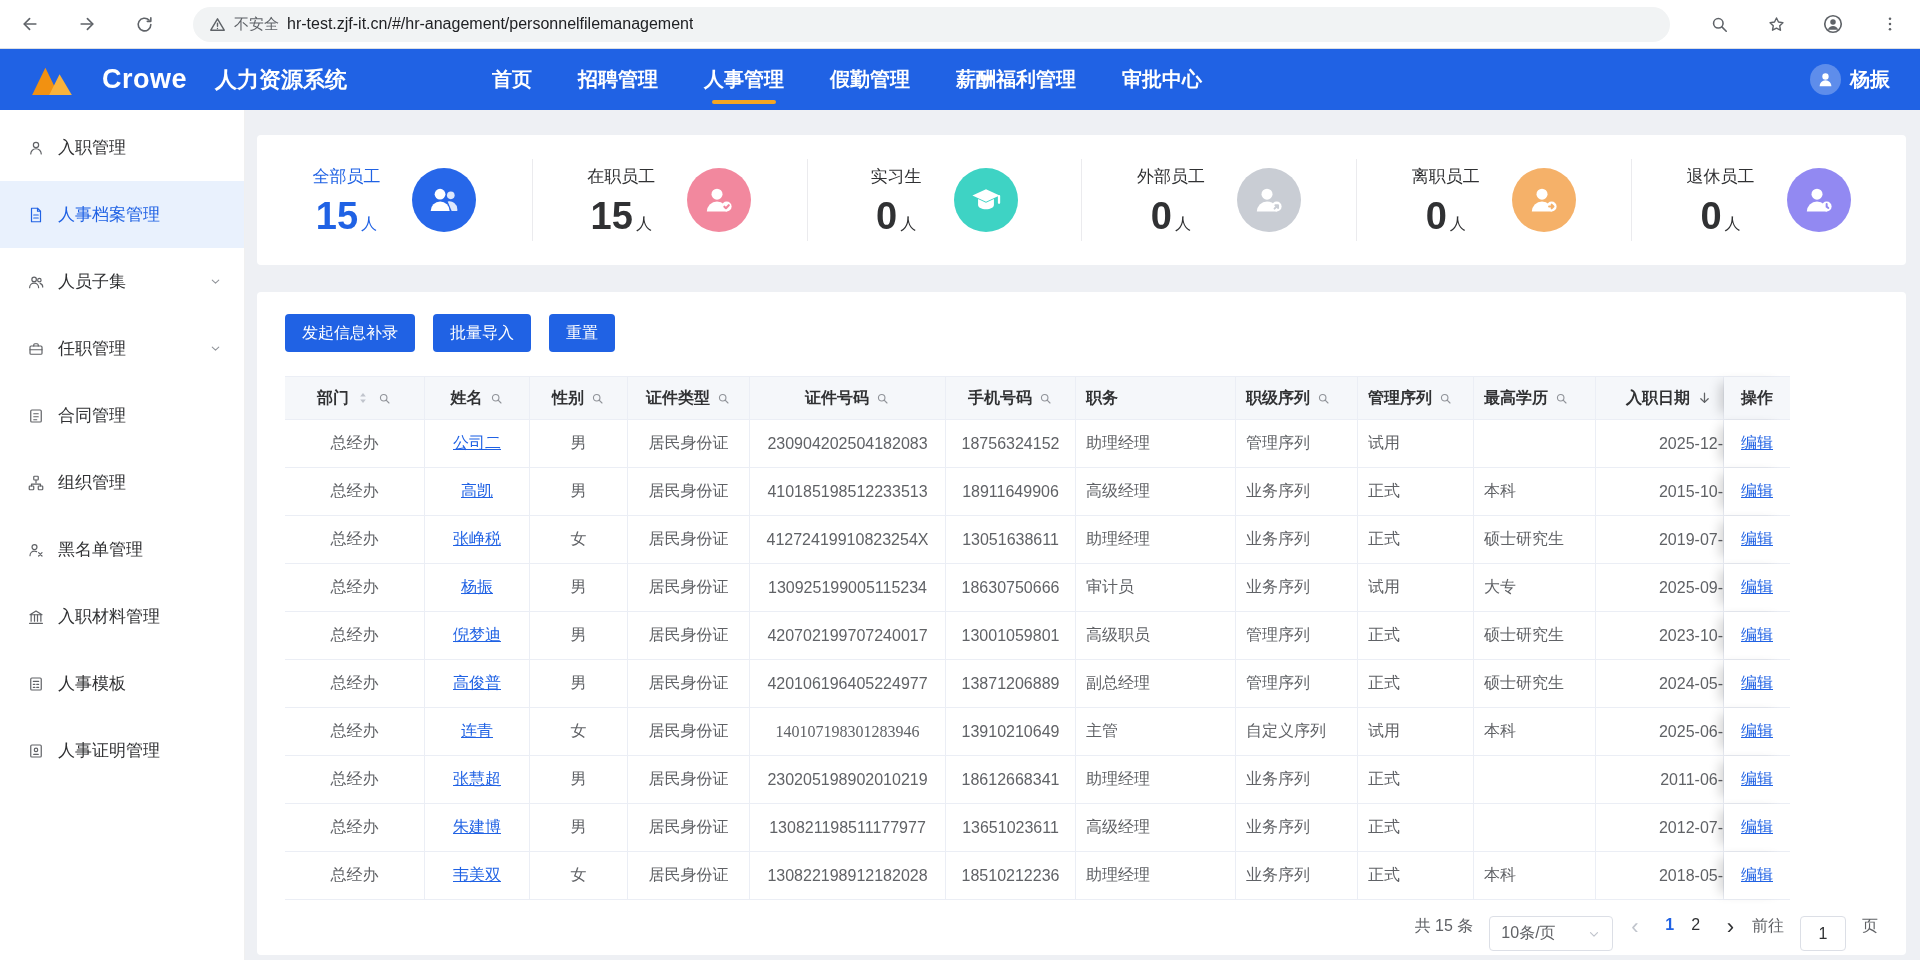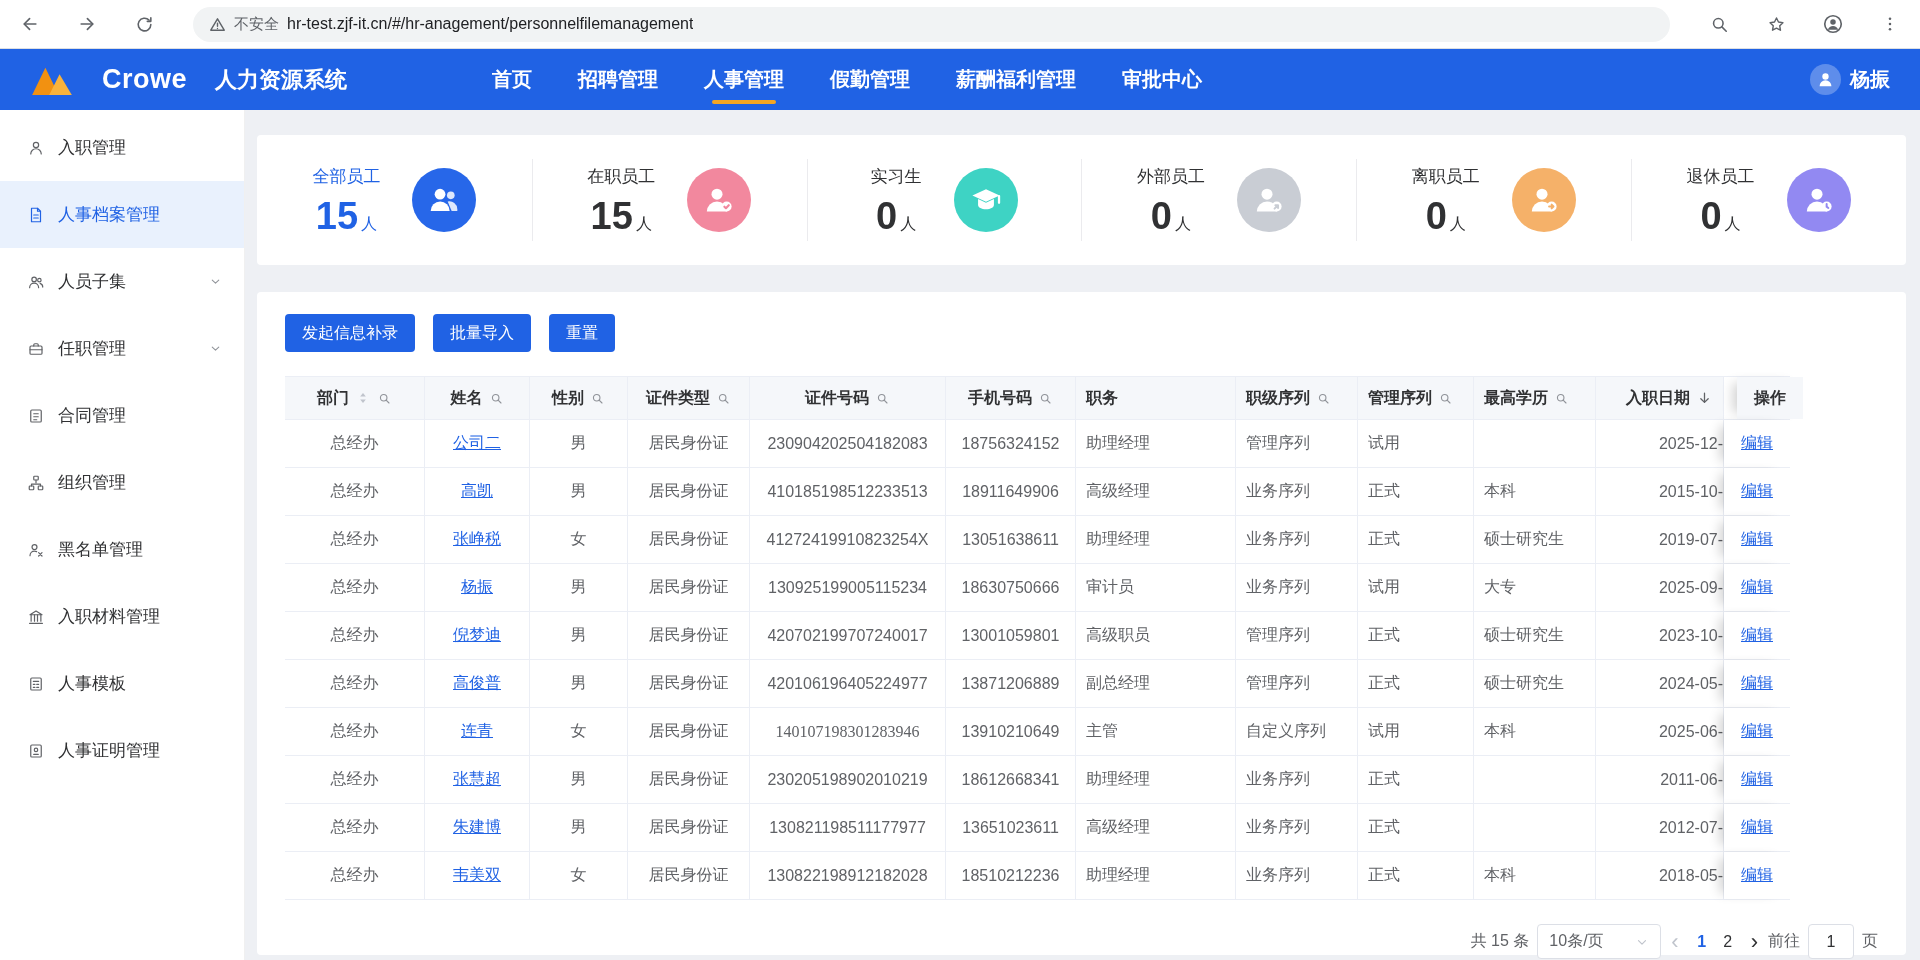--- a/index.html
+++ b/index.html
@@ -56,25 +56,25 @@
   
   .tbl { width:1505px; border-top:1px solid #ebeef5; font-size:16px; color:#606266; }
   .tr { display:flex; background:#fff; border-bottom:1px solid #ebeef5; }
   .td { height:47px; display:flex; align-items:center; padding:0 10px; border-right:1px solid #ebeef5; white-space:nowrap; overflow:hidden; flex:0 0 auto; }
   .tr.head .td { height:42px; background:#f5f7fa; color:#303133; font-weight:bold; gap:6px; }
   .al-c { justify-content:center; }
   .al-l { justify-content:flex-start; }
   .al-r { justify-content:flex-end; padding-right:0; }
   .link { color:var(--accent); text-decoration:underline; cursor:pointer; }
   .fixed-col { position:relative; z-index:1; box-shadow:-10px 0 12px -6px rgba(0,0,0,.18); border-right:none; background:#fff; justify-content:center; }
-  .tr.head .fixed-col { background:#f5f7fa;margin-left:13px; }
+  .tr.head .fixed-col { background:#f5f7fa; }
   .hdr-ico { display:flex; color:#909399; }
 
   
-  .pager { display:flex; align-items:center; justify-content:flex-end; gap:8px; margin-top:24px; font-size:16px; color:#606266; }
+  .pager { display:flex; align-items:flex-start; justify-content:flex-end; gap:16px; margin-top:16px; font-size:16px; color:#606266; }
   .page-size { width:124px; height:35px; border:1px solid #dcdfe6; border-radius:4px; display:flex; align-items:center; justify-content:space-between; padding:0 11px; cursor:pointer; color:#606266; background:#fff; }
   .page-arrow { font-size:22px; line-height:1; cursor:pointer; color:#303133; padding:0 2px; }
   .page-arrow.disabled { color:#c0c4cc; }
   .page-num { min-width:26px; text-align:center; cursor:pointer; color:#303133; display:inline-block; font-size:16px; }
   .page-num.active { color:var(--accent); font-weight:bold; }
   .goto-input { width:46px; height:35px; border:1px solid #dcdfe6; border-radius:4px; text-align:center; font-size:16px; font-family:inherit; color:#303133; }
 </style>
 </head>
 <body>
 

